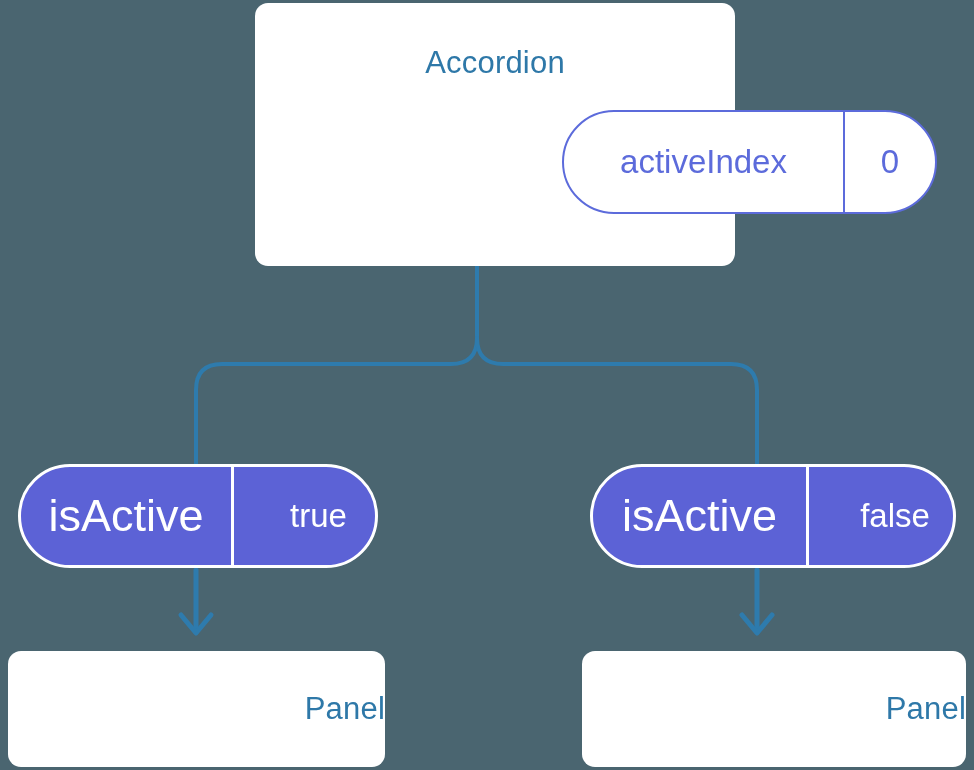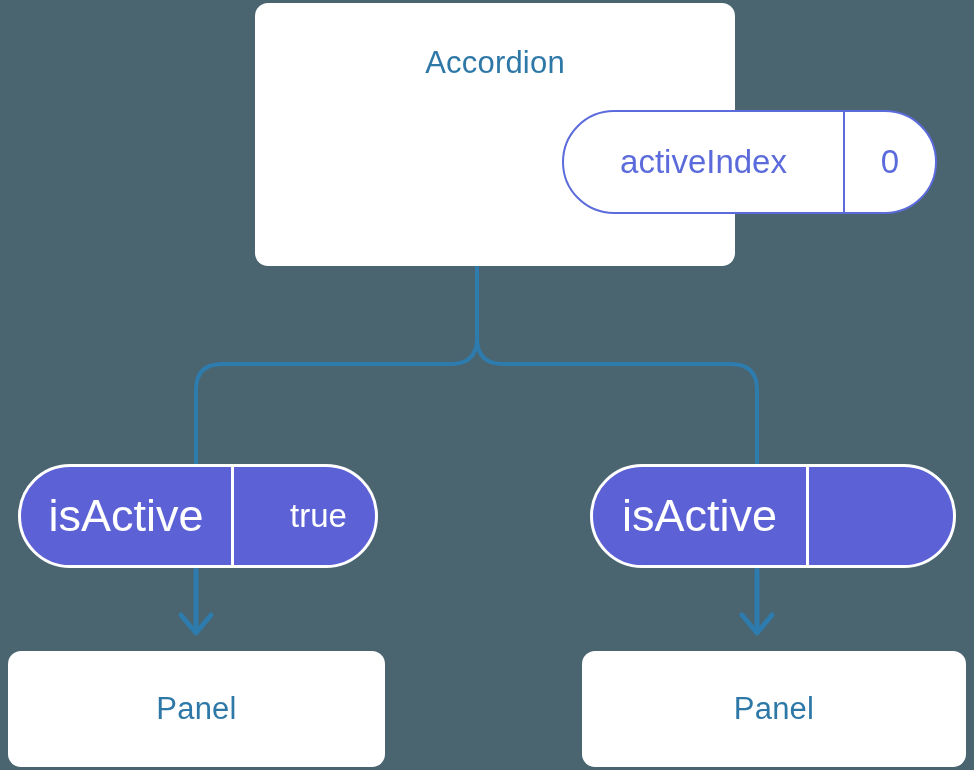--- a/index.html
+++ b/index.html
@@ -53,21 +53,21 @@
     height: 263px;
   }
   #accordion-card .card-title {
     margin-top: 42px;
   }
 
   .panel-card {
     height: 116px;
     display: flex;
     align-items: center;
-    justify-content: center;
+    justify-content: flex-end;
   }
   #panel-left {
     left: 8px;
     top: 651px;
     width: 377px;
   }
   #panel-right {
     left: 582px;
     top: 651px;
     width: 384px;
@@ -174,20 +174,21 @@
     </div>
   </div>
 
   <div id="pill-left" class="pill pill-filled">
     <span class="pill-key">isActive</span>
     <span class="pill-val">true</span>
   </div>
 
   <div id="pill-right" class="pill pill-filled">
     <span class="pill-key">isActive</span>
+    <span class="pill-val">false</span>
   </div>
 
   <div id="panel-left" class="card panel-card">
     <div class="card-title">Panel</div>
   </div>
 
   <div id="panel-right" class="card panel-card">
     <div class="card-title">Panel</div>
   </div>
 

